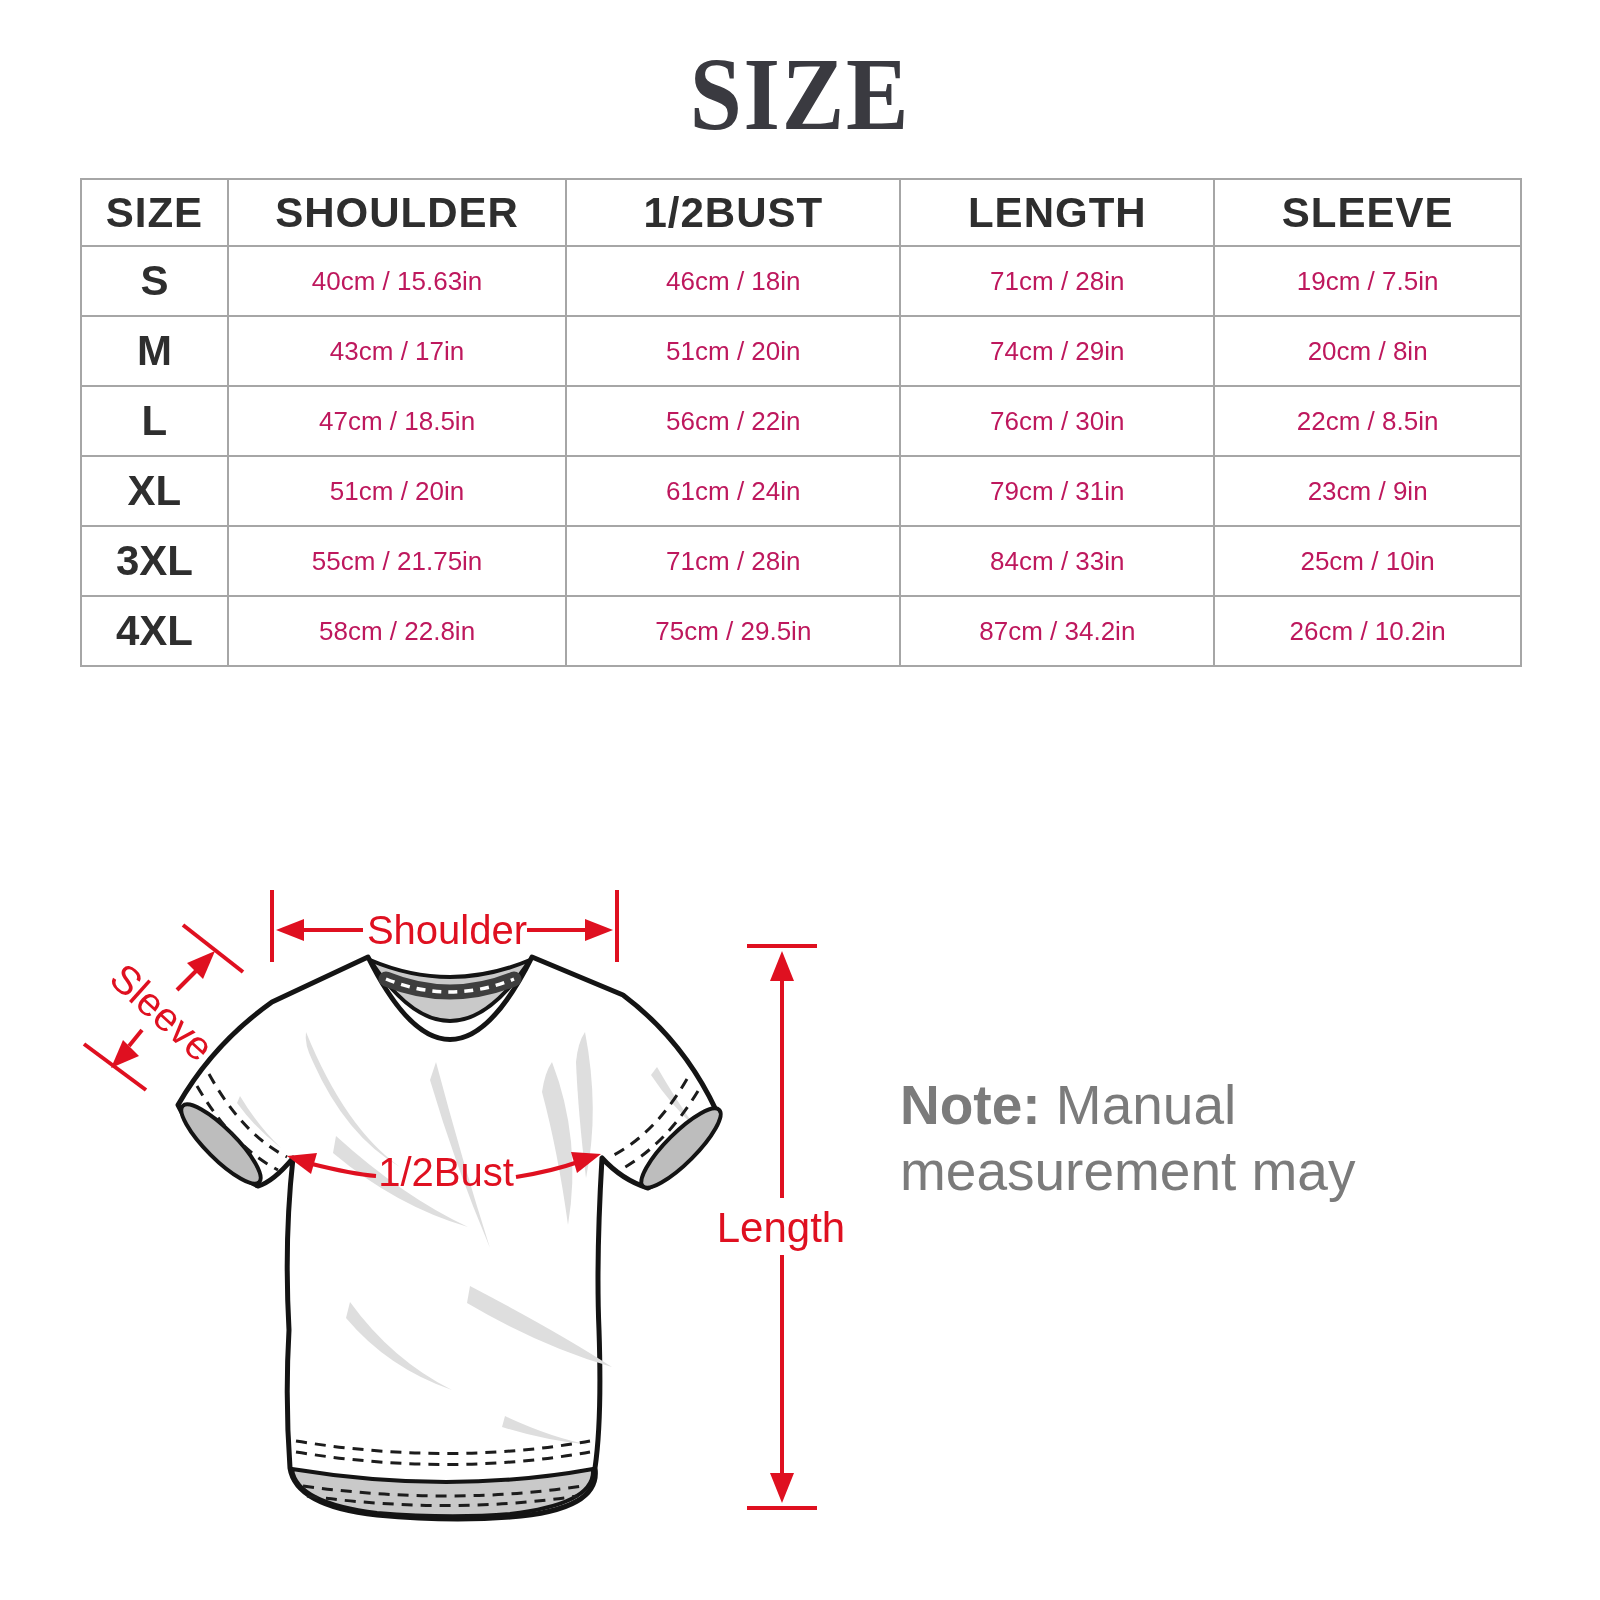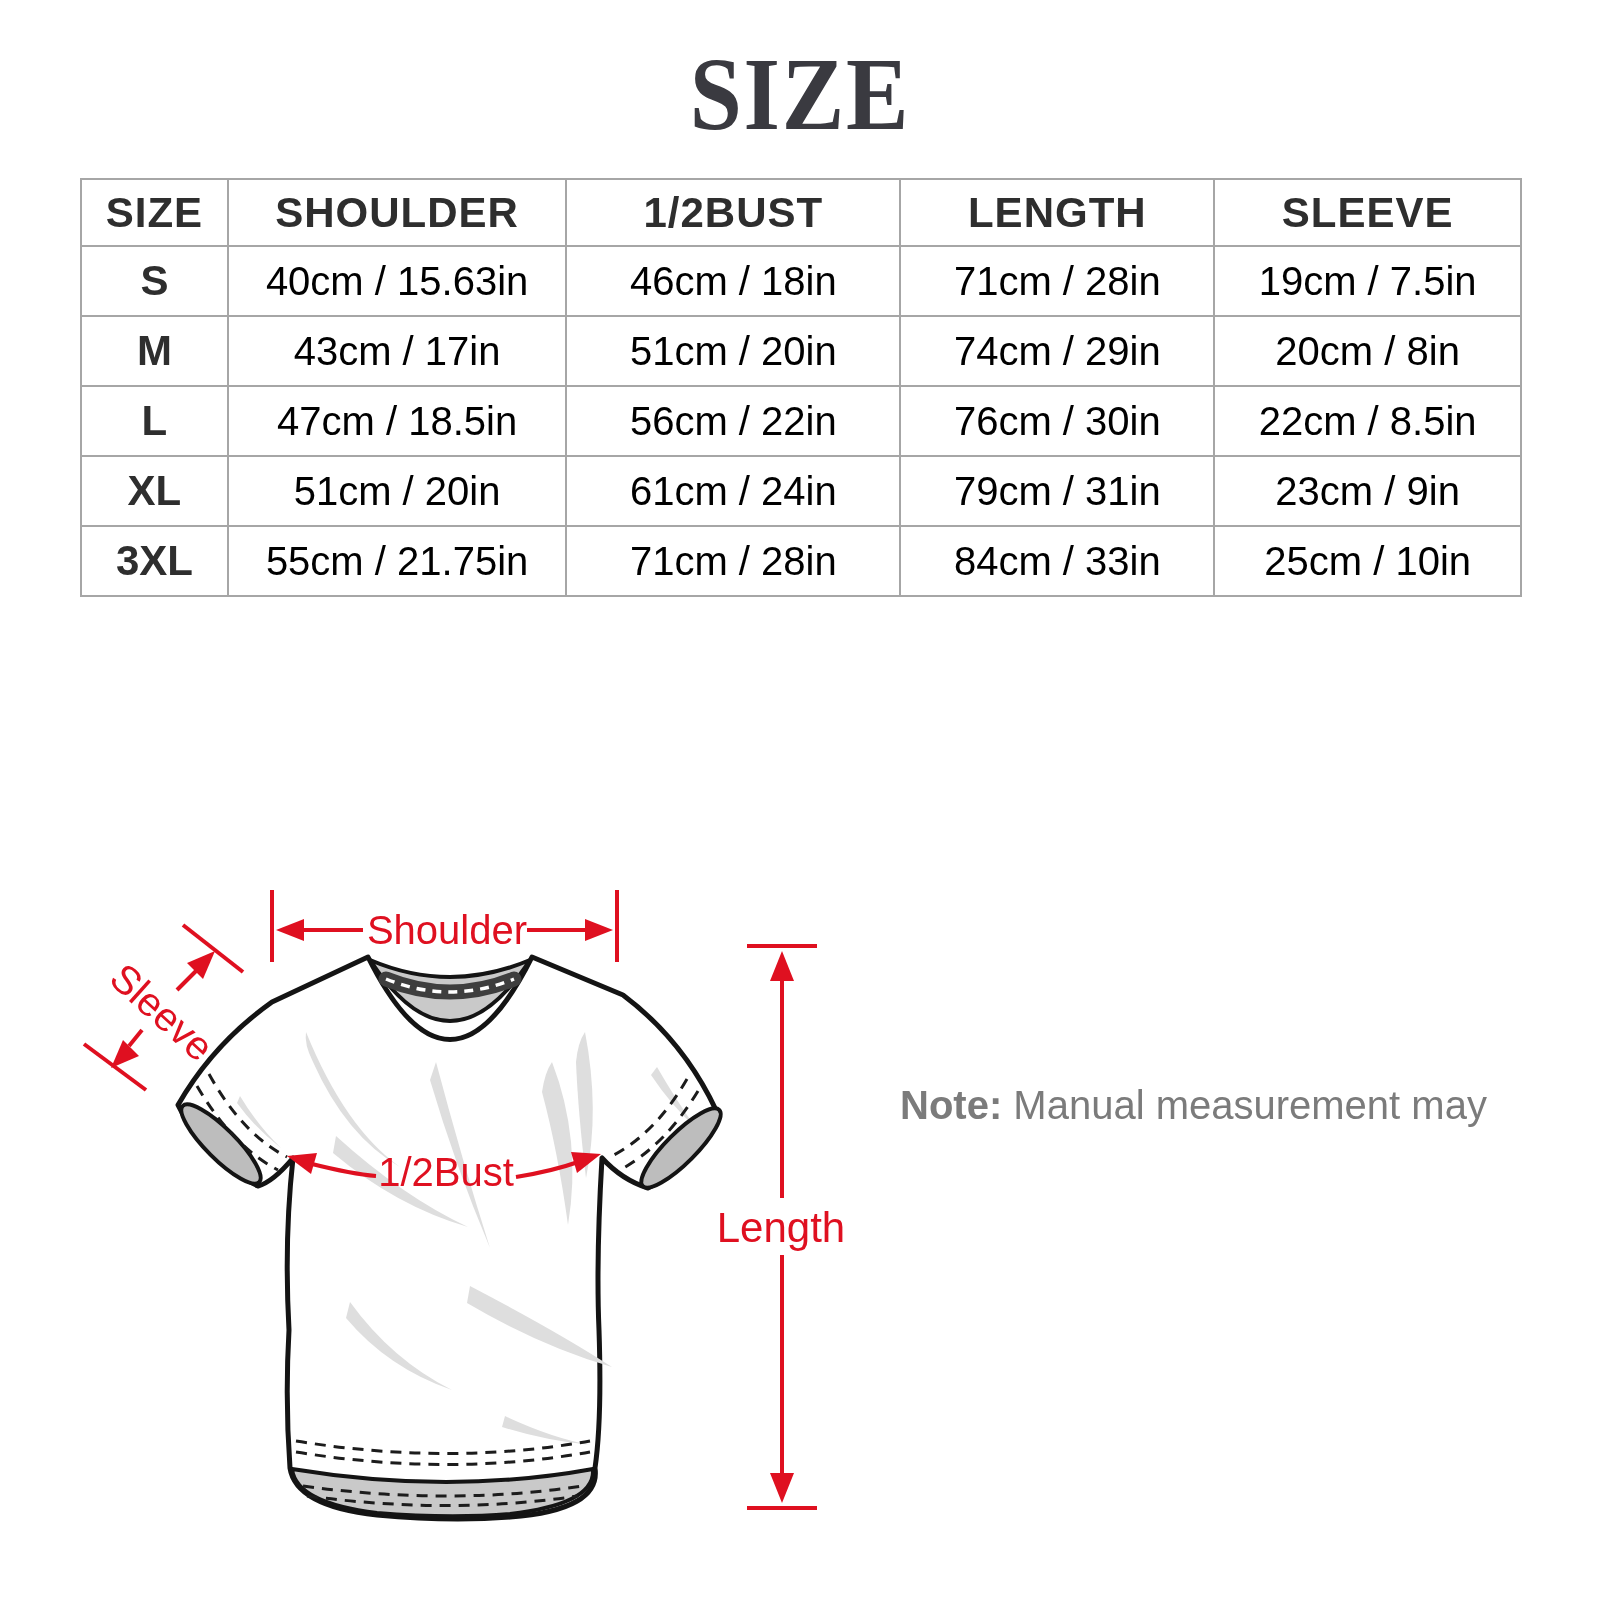--- a/index.html
+++ b/index.html
@@ -22,41 +22,41 @@
   }
   th, td {
     border:2px solid #a6a6a6; text-align:center; vertical-align:middle;
     padding:0; overflow:hidden; white-space:nowrap;
   }
   thead th {
     height:65px; font-size:42px; font-weight:700; color:#2e2e2e; letter-spacing:1px;
   }
   tbody tr { height:70px; }
   tbody th { font-size:42px; font-weight:700; color:#2e2e2e; }
-  tbody td { font-size:40px; font-weight:400; color:#000000; }
+  tbody td { font-size:26px; font-weight:400; color:#be185d; }
   .diagram {
     position:absolute; left:0; top:0; width:1600px; height:1600px;
     pointer-events:none;
   }
   .outline { fill:#ffffff; stroke:#141414; stroke-width:5; stroke-linejoin:round; }
   .gray-fill { fill:#c9c9c9; stroke:#141414; stroke-width:4; stroke-linejoin:round; }
   .cuff { fill:#bdbdbd; stroke:#141414; stroke-width:4; }
   .stitch { fill:none; stroke:#1c1c1c; stroke-width:3; stroke-dasharray:11 8; }
   .collar-band { fill:none; stroke:#3e3e3e; stroke-width:15; stroke-linecap:round; }
   .collar-stitch { fill:none; stroke:#ffffff; stroke-width:3.5; stroke-dasharray:9 7; }
   .shadow { fill:#dedede; stroke:none; }
   .red-line { stroke:var(--accent); stroke-width:4; fill:none; stroke-linecap:butt; }
   .red-head { fill:var(--accent); stroke:none; }
   .red-label {
     fill:var(--accent); font-family:"Liberation Sans", sans-serif;
     font-size:40px; font-weight:400;
   }
   .note {
     position:absolute; left:900px; top:1072px; width:625px;
-    font-size:40px; line-height:66px; color:#7b7b7b;
+    font-size:55px; line-height:66px; color:#7b7b7b;
   }
   .note-label { font-weight:700; }
 </style>
 </head>
 <body>
 
 <div>
 
   <h1 class="title">SIZE</h1>
 
@@ -107,20 +107,27 @@
             <td>79cm / 31in</td>
             <td>23cm / 9in</td>
           </tr>
           <tr>
             <th>3XL</th>
             <td>55cm / 21.75in</td>
             <td>71cm / 28in</td>
             <td>84cm / 33in</td>
             <td>25cm / 10in</td>
           </tr>
+          <tr>
+            <th>4XL</th>
+            <td>58cm / 22.8in</td>
+            <td>75cm / 29.5in</td>
+            <td>87cm / 34.2in</td>
+            <td>26cm / 10.2in</td>
+          </tr>
         </tbody>
     </table>
   </div>
 
   <svg class="diagram" viewBox="0 0 1600 1600" xmlns="http://www.w3.org/2000/svg">
 
     <path class="outline" d="
       M 272 1002
       L 368 957
       Q 450 1122 532 957

